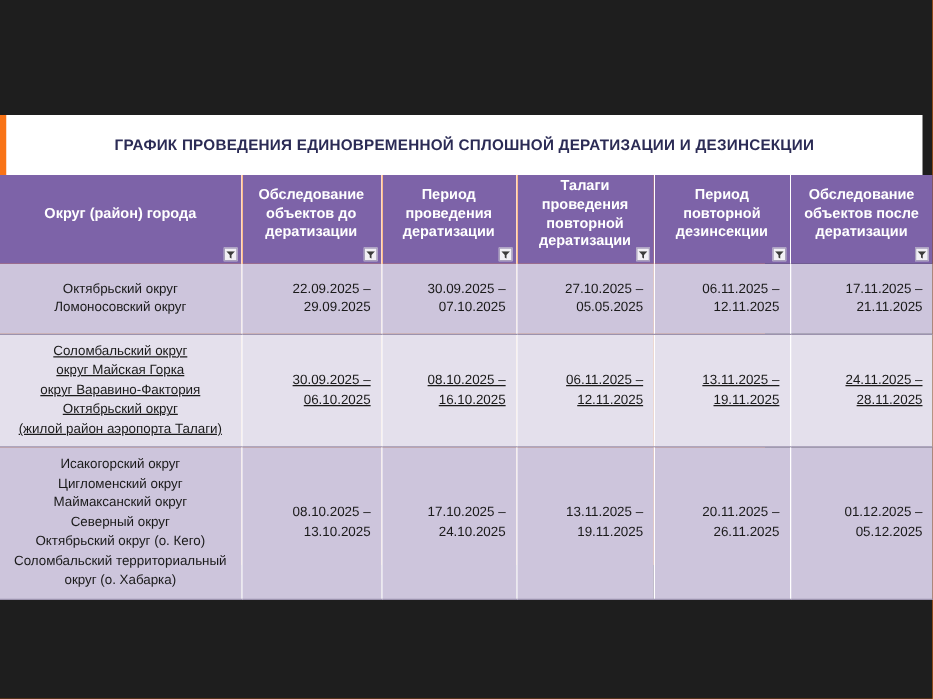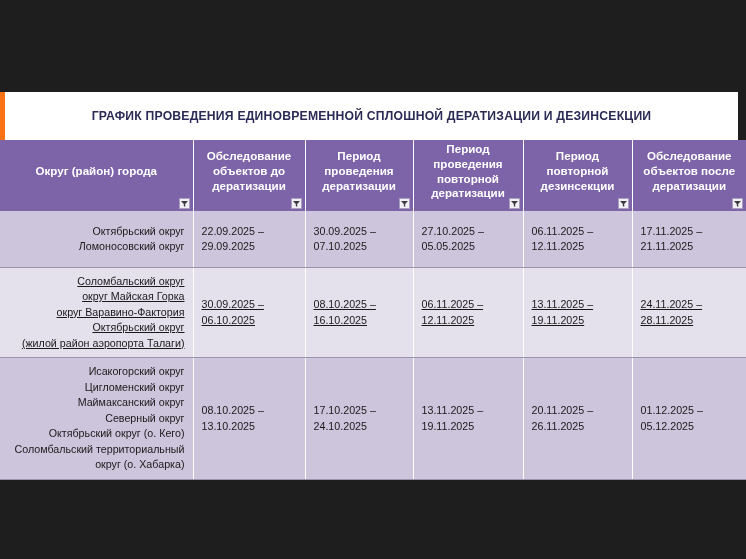--- a/index.html
+++ b/index.html
@@ -95,25 +95,25 @@
     border-right:1px solid #ffffff;
     border-bottom:1px solid #9c93ae;
     padding:6px 8px;
     box-sizing:border-box;
   }
   tbody td:last-child{border-right:none;}
   tbody tr.shade-a td{background:#cdc5dc;}
   tbody tr.shade-b td{background:#e4e0ec;}
 
   td.district{
+    text-align:center;
+    white-space:pre-line;
+  }
+  td.period{
     text-align:right;
-    white-space:pre-line;
-  }
-  td.period{
-    text-align:left;
     white-space:pre-line;
   }
 
   tbody tr.r1 td{height:56px;}
   tbody tr.r2 td{height:84px;text-decoration:underline;}
   tbody tr.r3 td{height:115px;}
 </style>
 </head>
 <body>
 
@@ -152,21 +152,21 @@
         </th>
         <th>
           <span>Период проведения дератизации</span>
           <span class="filter-btn">
             <svg width="7" height="6" viewBox="0 0 7 6" aria-hidden="true">
                 <polygon points="0,0 7,0 4.2,3 4.2,6 2.8,5 2.8,3" fill="#3b3b3b"></polygon>
               </svg>
           </span>
         </th>
         <th>
-          <span>Период проведения повторной дератизации</span>
+          <span>Талаги проведения повторной дератизации</span>
           <span class="filter-btn">
             <svg width="7" height="6" viewBox="0 0 7 6" aria-hidden="true">
                 <polygon points="0,0 7,0 4.2,3 4.2,6 2.8,5 2.8,3" fill="#3b3b3b"></polygon>
               </svg>
           </span>
         </th>
         <th>
           <span>Период повторной дезинсекции</span>
           <span class="filter-btn">
             <svg width="7" height="6" viewBox="0 0 7 6" aria-hidden="true">

